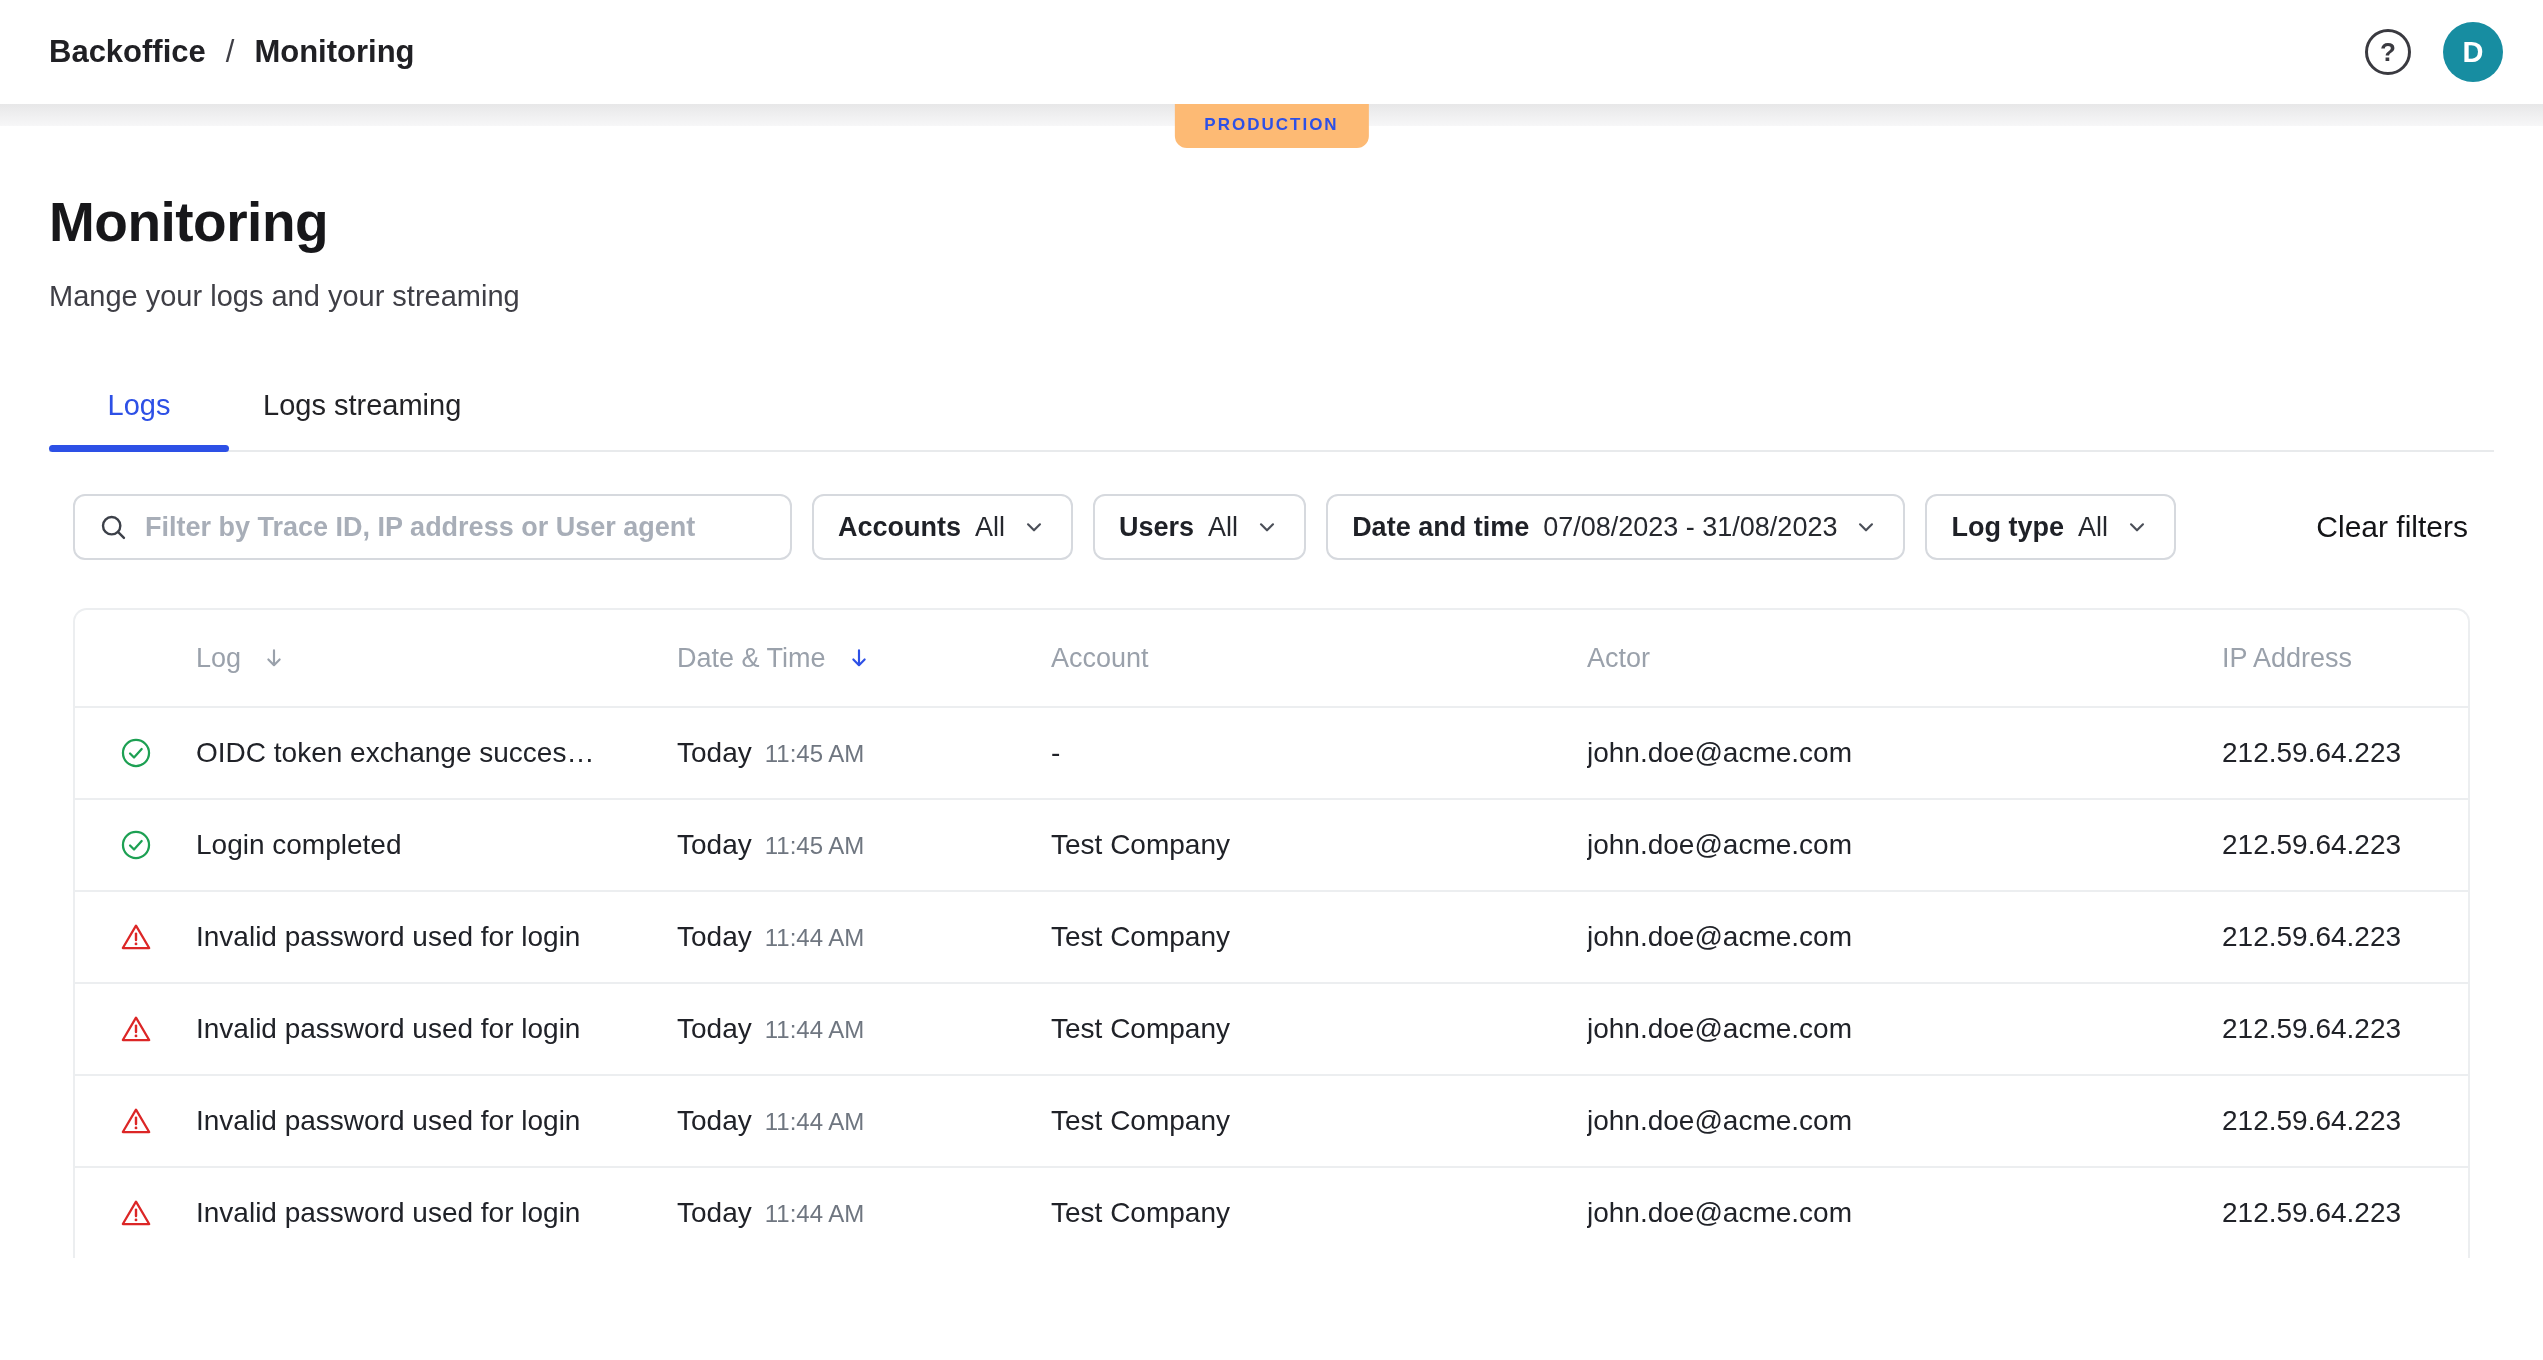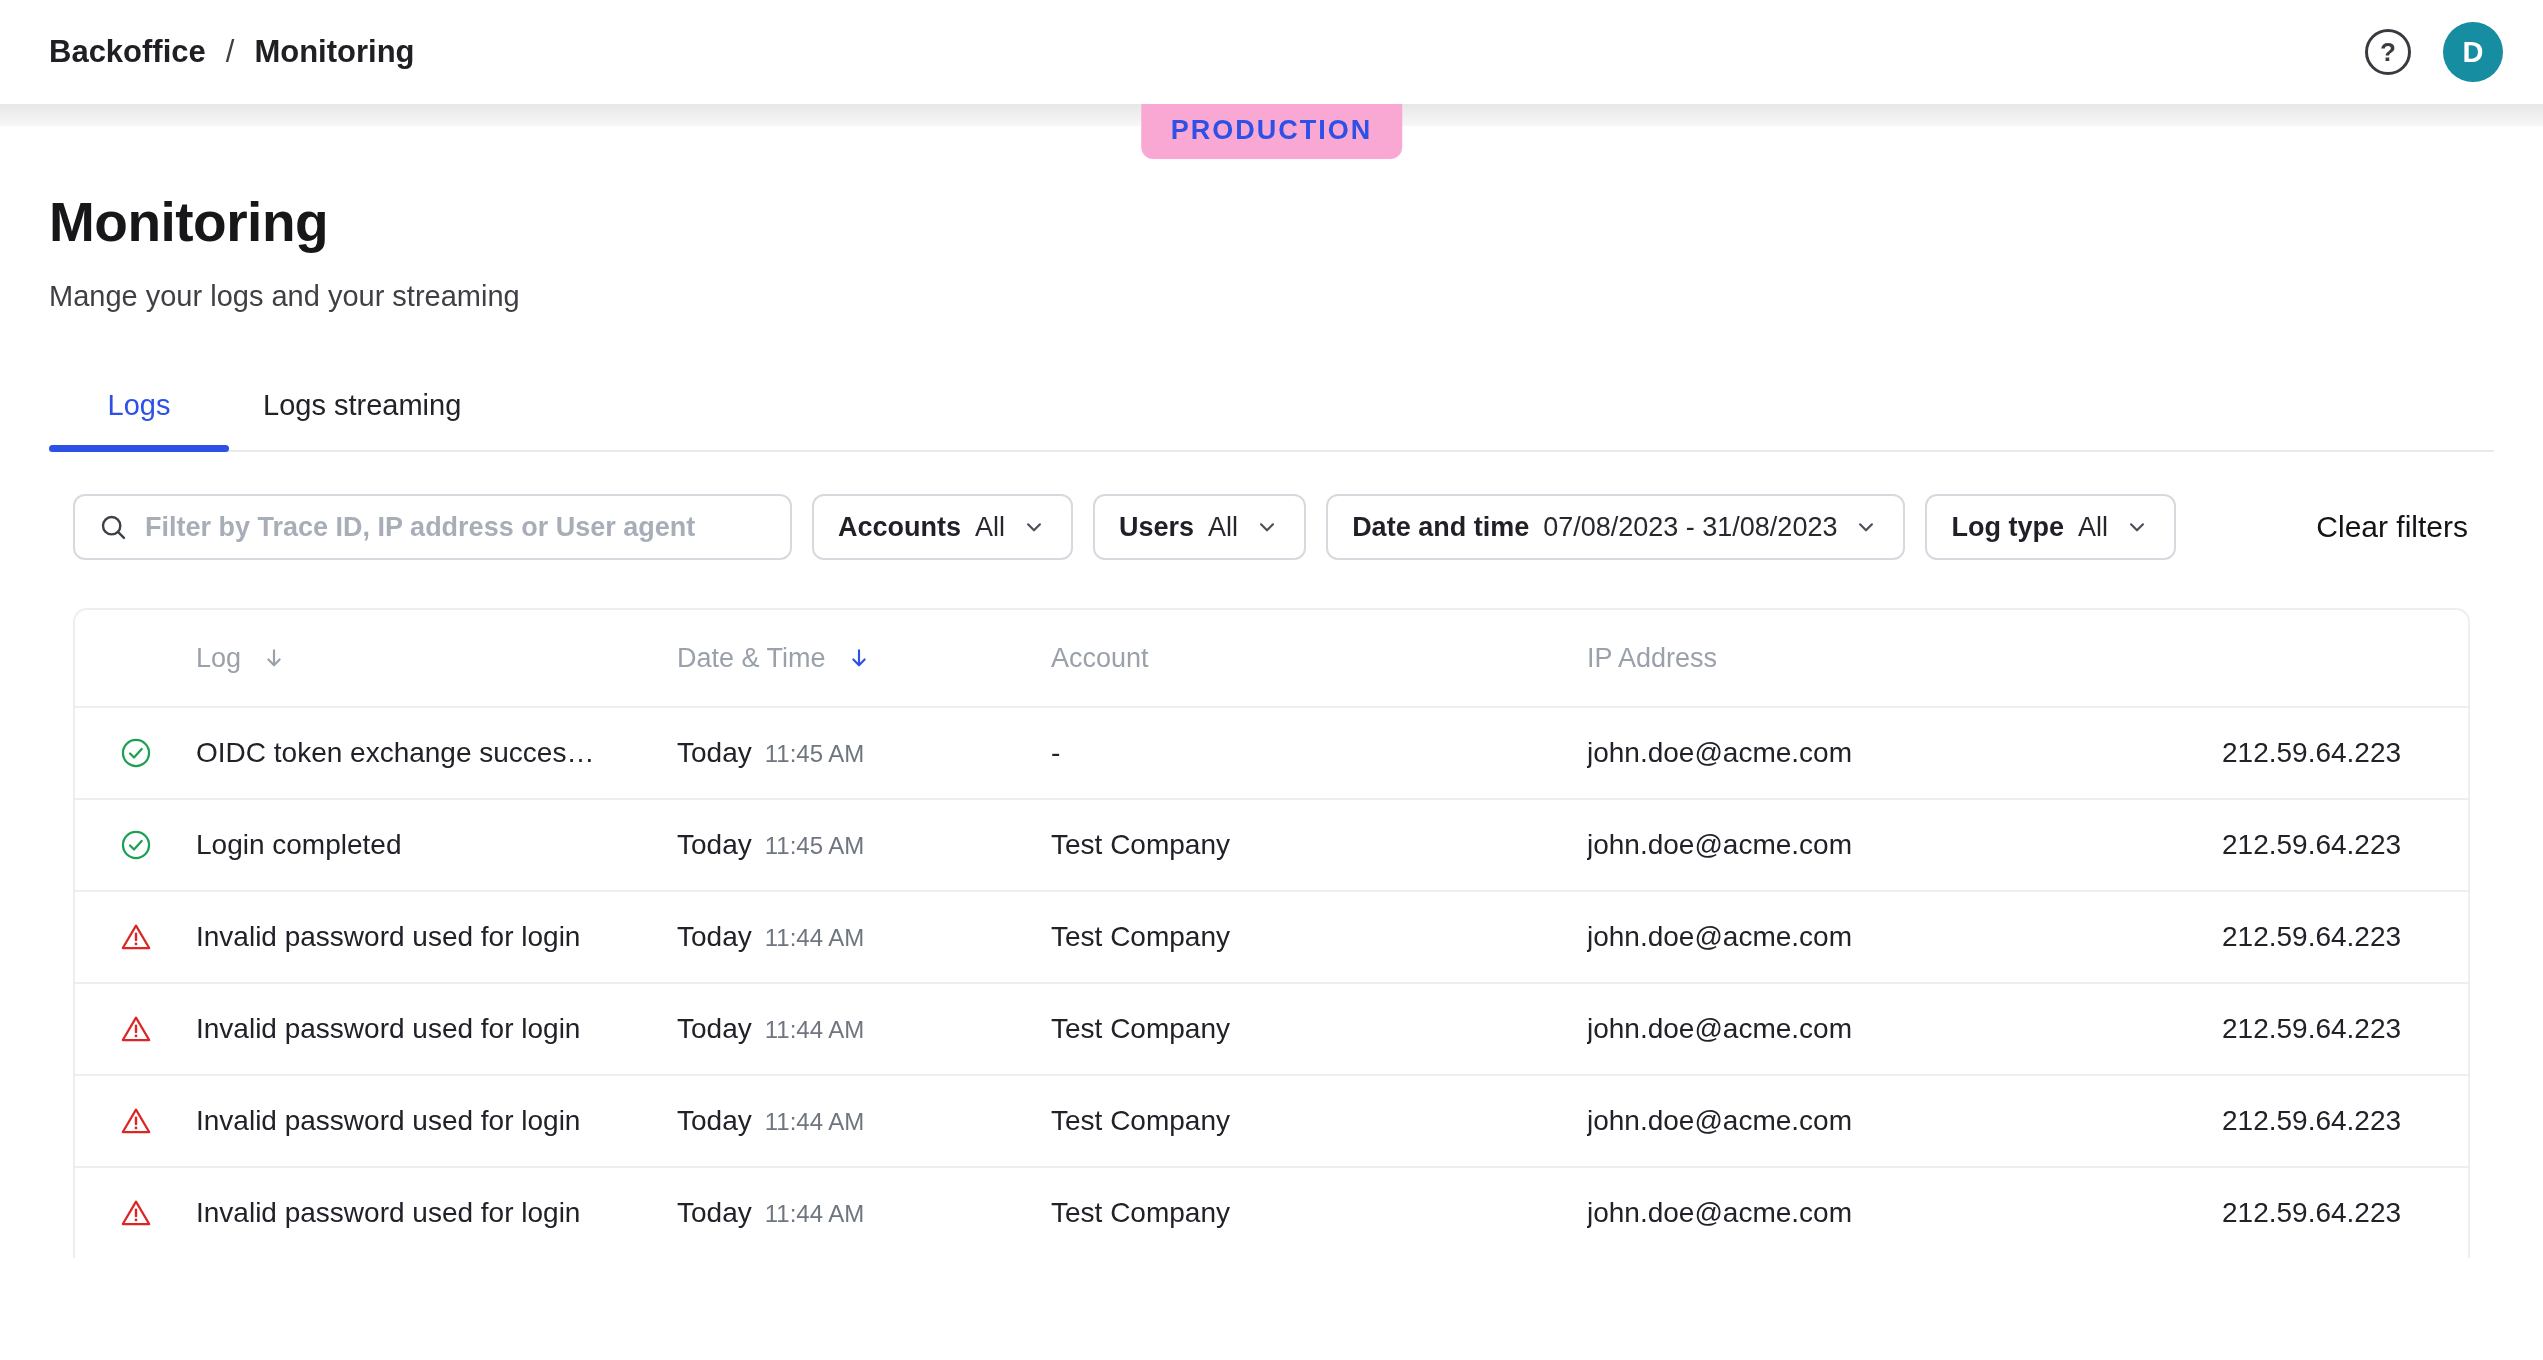--- a/index.html
+++ b/index.html
@@ -42,22 +42,22 @@
     width:60px;height:60px;border-radius:50%;
     background:var(--avatar-bg);
     display:flex;align-items:center;justify-content:center;
     color:#fff;font-size:29px;font-weight:600;cursor:pointer;
   }
 
   
   .scroll-shadow{height:22px;background:linear-gradient(to bottom,#e7e7e8,#f7f7f8);}
   .env-badge{
     position:absolute;top:104px;left:50%;transform:translateX(-50%);
-    background:#f9a8d4;color:var(--accent);
-    font-size:27px;font-weight:700;letter-spacing:2px;
+    background:#fdba74;color:var(--accent);
+    font-size:17px;font-weight:700;letter-spacing:2px;
     padding:11px 30px 13px;border-radius:0 0 12px 12px;
     white-space:nowrap;
   }
 
   
   .main{padding:0 49px;}
   .page-title{margin-top:64px;font-size:55px;font-weight:700;color:#17171a;letter-spacing:-0.5px;}
   .page-subtitle{margin-top:26px;font-size:29px;color:var(--ink-soft);}
 
   
@@ -218,20 +218,21 @@
       </div>
       <div class="th sortable">
         <span>Date &amp; Time</span>
         <span class="sort-icon active">
             <svg viewBox="0 0 24 24" width="26" height="26">
               <path d="M12 5v13M6.8 13.4 12 18.6l5.2-5.2" fill="none" stroke="currentColor" stroke-width="2" stroke-linecap="round" stroke-linejoin="round"></path>
             </svg>
           </span>
       </div>
       <div class="th">Account</div>
+      <div class="th">Actor</div>
       <div class="th">IP Address</div>
     </div>
     <div>
   <div class="trow">
     <div class="cell cell-status">
       <span class="status-icon" data-status="success">
         <svg viewBox="0 0 24 24" width="34" height="34">
                 <circle cx="12" cy="12" r="9.2" fill="none" stroke="currentColor" stroke-width="1.6"></circle>
                 <path d="M7.8 12.4l2.8 2.8 5.4-6" fill="none" stroke="currentColor" stroke-width="1.6" stroke-linecap="round" stroke-linejoin="round"></path>
               </svg>

